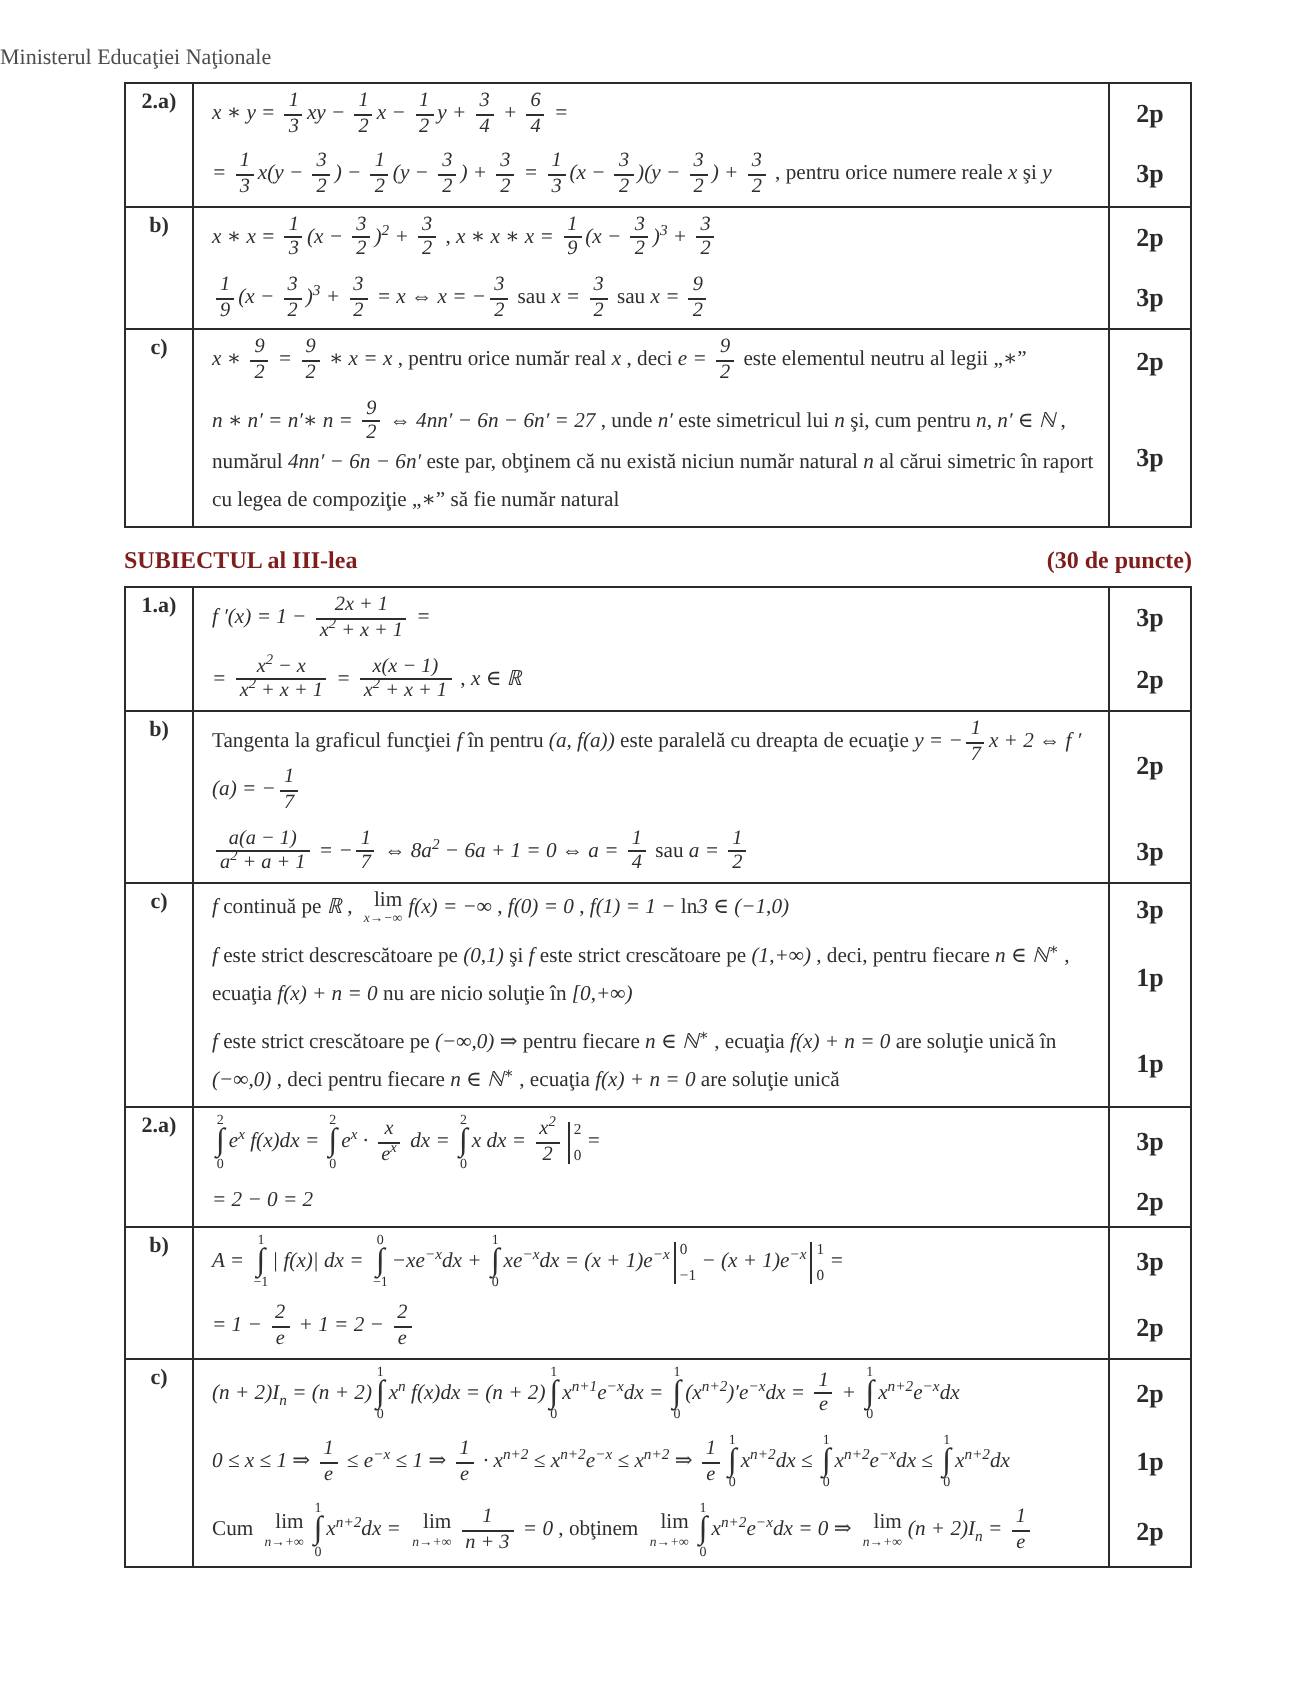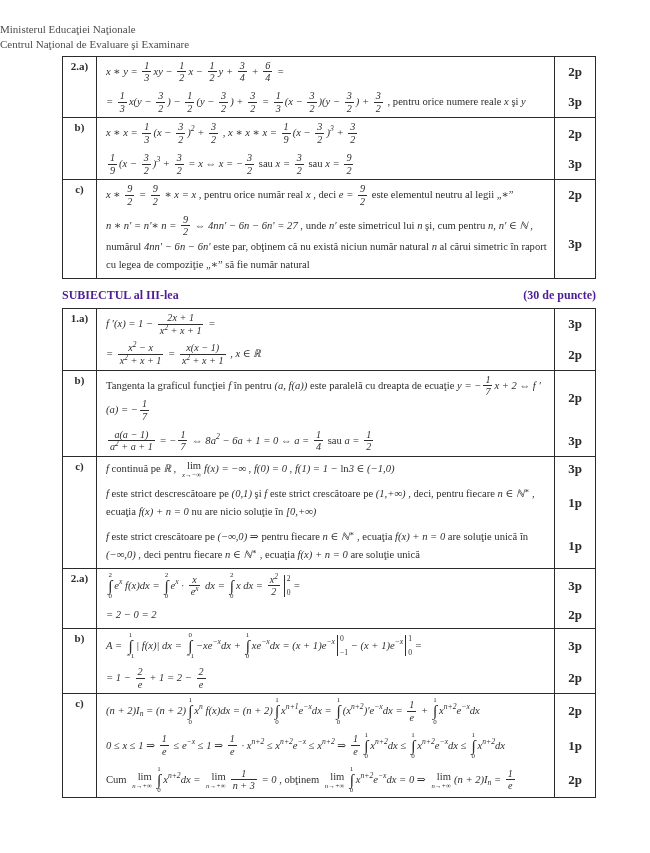--- a/index.html
+++ b/index.html
@@ -52,21 +52,21 @@
     display: flex; align-items: center; justify-content: center;
     font-weight: bold; font-size: 13px;
     color: #2b2b2b;
   }
 
   .section-heading {
     margin: 9px 0 5px 62px;
     width: 534px;
     display: flex; justify-content: space-between;
     font-weight: bold; font-size: 12px;
-    color: #4c1d95;
+    color: #7f1d1d;
   }
 
   
   .fwrap { display: inline; }
   .mup { font-style: normal; }
   .mfrac {
     display: inline-flex; flex-direction: column;
     text-align: center; vertical-align: middle;
     margin: 0 2px; line-height: 1.15; font-size: 96%;
   }
@@ -93,21 +93,20 @@
     font-size: 72%; line-height: 1; font-style: normal;
   }
 </style>
 </head>
 <body>
 
 <div class="page">
 
   <div class="doc-header">
     <div>Ministerul Educaţiei Naţionale</div>
-    <div>Centrul Naţional de Evaluare şi Examinare</div>
   </div>
 
   <div class="answer-table">
       <div class="row">
         <div class="label">2.a)</div>
         <div class="rowbody">
           <div class="line">
             <div class="formula">
               <span class="fwrap">x ∗ y = <span class="mfrac">
                   <span class="num">1</span>

